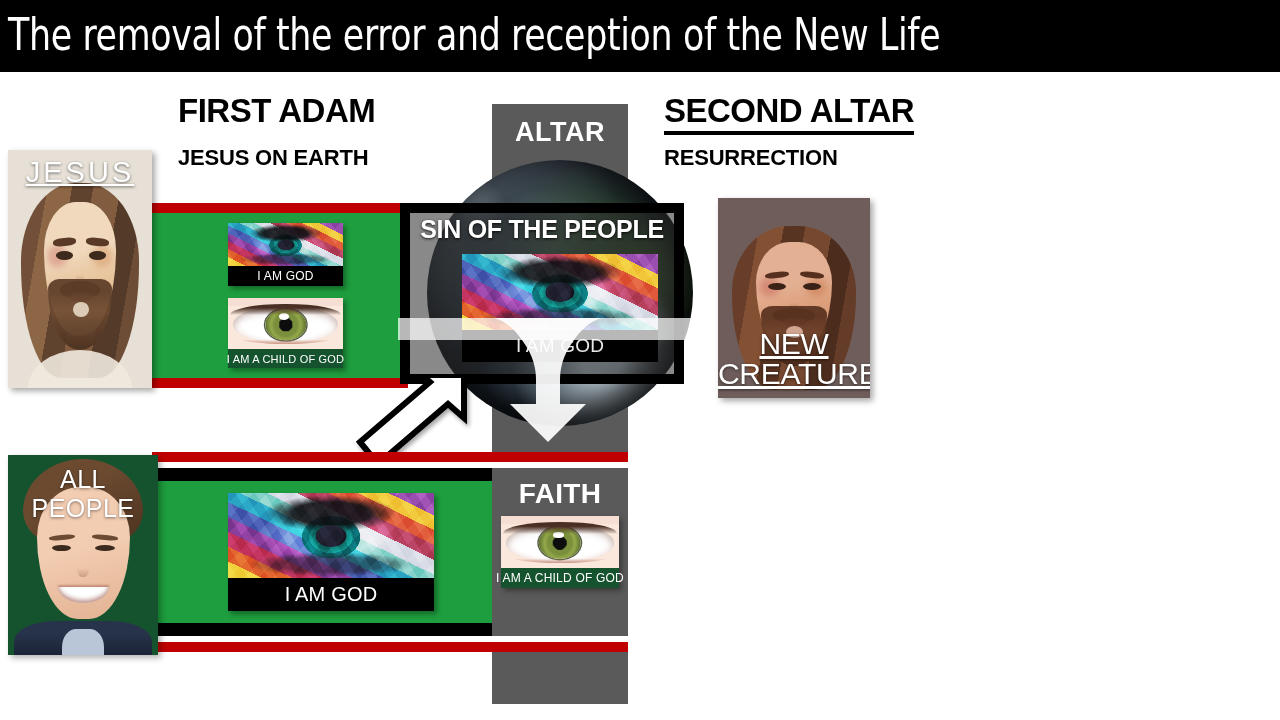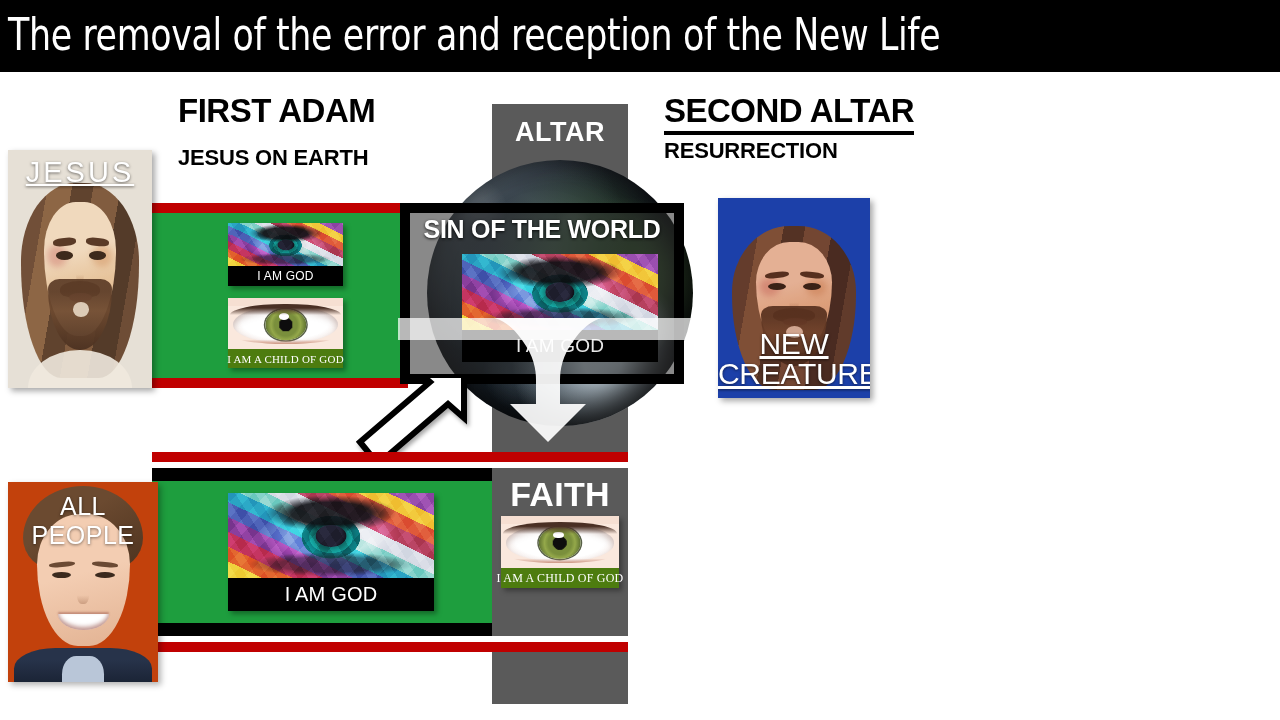--- a/index.html
+++ b/index.html
@@ -27,36 +27,36 @@
   }
 
   
   .hdr { position:absolute; color:#000; font-weight:bold; }
   .hdr-main { font-size:33px; line-height:38px; letter-spacing:-0.5px; }
   .hdr-sub  { font-size:22px; line-height:26px; letter-spacing:-0.2px; }
   #hdr-first-adam { left:178px; top:92px; width:246px; }
   #hdr-life-earth { left:178px; top:145px; width:246px; }
   #hdr-second-adam { left:664px; top:92px; width:310px; }
   #u-second { display:inline-block; border-bottom:4px solid #000; padding-bottom:1px; }
-  #hdr-resurrection { left:664px; top:138px; width:310px; }
+  #hdr-resurrection { left:664px; top:145px; width:310px; }
 
   
   .altar-col {
     position:absolute; left:492px; top:104px; width:136px; height:600px;
     background:#5a5a5a;
   }
   .altar-label {
     position:absolute; left:492px; top:116px; width:136px;
     text-align:center; color:#ffffff; font-weight:bold;
     font-size:27px; line-height:32px; letter-spacing:0.5px;
   }
   .faith-label {
     position:absolute; left:492px; top:476px; width:136px;
     text-align:center; color:#ffffff; font-weight:bold;
-    font-size:34px; line-height:36px; letter-spacing:0.3px;
+    font-size:28px; line-height:36px; letter-spacing:0.3px;
   }
 
   
   .globe {
     position:absolute; left:427px; top:160px; width:266px; height:266px;
     border-radius:50%;
     background:
       radial-gradient(circle at 66% 76%, rgba(210,225,235,.85) 0 7%, rgba(160,180,195,0) 34%),
       radial-gradient(circle at 30% 30%, rgba(120,140,150,.35) 0 18%, rgba(0,0,0,0) 46%),
       radial-gradient(ellipse at 58% 38%, #2d4a2a 0 10%, rgba(30,45,28,0) 42%),
@@ -95,21 +95,21 @@
 
   
   .eye-card { position:absolute; box-shadow:3px 3px 5px rgba(0,0,0,.35); }
   .eye-img { width:100%; height:calc(100% - var(--cap,26px)); display:block; }
   .eye-cap {
     position:absolute; left:0; right:0; bottom:0; height:var(--cap,26px);
     display:flex; align-items:center; justify-content:center;
     color:#ffffff; font-weight:400; letter-spacing:0.2px; white-space:nowrap;
   }
   .cap-black { background:#000000; }
-  .cap-blue  { background:#4d7c0f;font-family:Liberation Serif, serif; }
+  .cap-blue  { background:#14532d; }
 
   
   .eye-psy {
     background:
       radial-gradient(ellipse 26% 46% at 50% 52%, #0a1418 0 17%, #17b4ad 18% 40%, #0d7f85 41% 54%, rgba(0,0,0,0) 55%),
       radial-gradient(ellipse 58% 58% at 50% 50%, rgba(255,255,255,.55) 0 36%, rgba(255,255,255,0) 60%),
       linear-gradient(26deg,  #f0d23c 0 9%, #e2622c 9% 17%, #c2325c 17% 25%, #8b3f9e 25% 33%, #4b5fb5 33% 41%, #2aa5c4 41% 49%, #7fd0c8 49% 56%, #d8dce6 56% 64%, #b7415f 64% 72%, #e05a3a 72% 80%, #f2c73a 80% 88%, #9b4fb0 88% 100%),
       #cfd3de;
     background-blend-mode:normal, overlay, normal, normal;
     position:relative; overflow:hidden;
@@ -165,21 +165,21 @@
   .eye-nat .lid-lower {
     position:absolute; left:8%; bottom:10%; width:84%; height:14%;
     border-radius:0 0 50% 50% / 0 0 100% 100%;
     background:linear-gradient(rgba(205,150,130,0) 0 35%, rgba(196,136,116,.85) 100%);
   }
 
   
   .portrait { position:absolute; box-shadow:3px 3px 6px rgba(0,0,0,.35); overflow:hidden; }
   .face-wc { position:absolute; inset:0; }
   .jesus-bg  { background:#e6e0d6; }
-  .jesus-pink{ background:#1d4ed8; }
+  .jesus-pink{ background:#737373; }
 
   .wc-hair {
     position:absolute; left:9%; top:14%; width:82%; height:82%;
     border-radius:46% 46% 34% 34% / 40% 40% 58% 58%;
     background:
       linear-gradient(100deg, #6d4a32 0 18%, #8a6240 18% 34%, #5b3d28 34% 48%, #7d5739 48% 66%, #4f3522 66% 82%, #6a4830 82% 100%);
     filter:blur(.6px);
     opacity:.96;
   }
   .wc-face {
@@ -213,21 +213,21 @@
     text-shadow:0 1px 3px rgba(0,0,0,.55);
     text-decoration:underline;
   }
   #label-jesus {
     top:8px; font-size:29px; letter-spacing:3px;
     font-variant:small-caps; text-transform:none;
   }
   #label-new-creature { bottom:8px; font-size:30px; letter-spacing:-0.3px; }
 
   
-  .photo-people { position:absolute; left:8px; top:482px; width:150px; height:200px; background:#c2410c; overflow:hidden; box-shadow:3px 3px 6px rgba(0,0,0,.3); }
+  .photo-people { position:absolute; left:8px; top:455px; width:150px; height:200px; background:#14532d; overflow:hidden; box-shadow:3px 3px 6px rgba(0,0,0,.3); }
   .pp-hair { position:absolute; left:10%; top:2%; width:80%; height:42%; border-radius:50% 50% 28% 28% / 62% 62% 38% 38%; background:linear-gradient(150deg,#6b4a30 0 40%,#4e331f 100%); }
   .pp-face { position:absolute; left:19%; top:16%; width:62%; height:66%; border-radius:46% 46% 44% 44% / 38% 38% 62% 62%; background:linear-gradient(165deg,#f3cdb2 0 45%,#e2b292 100%); }
   .pp-browL{ position:absolute; left:27%; top:40%; width:17%; height:2.5%; border-radius:40%; background:#6b4a34; transform:rotate(-5deg);}
   .pp-browR{ position:absolute; left:56%; top:40%; width:17%; height:2.5%; border-radius:40%; background:#6b4a34; transform:rotate(5deg);}
   .pp-eyeL { position:absolute; left:29%; top:45%; width:13%; height:3%; border-radius:50%; background:#3b2a1e;}
   .pp-eyeR { position:absolute; left:58%; top:45%; width:13%; height:3%; border-radius:50%; background:#3b2a1e;}
   .pp-nose { position:absolute; left:46%; top:50%; width:8%; height:11%; border-radius:40%; background:linear-gradient(rgba(0,0,0,0) 0 60%, rgba(160,110,80,.42) 100%);}
   .pp-smile{ position:absolute; left:33%; top:66%; width:34%; height:8%; border-radius:0 0 50% 50% / 0 0 100% 100%; background:#ffffff; box-shadow:inset 0 -3px 4px rgba(150,80,70,.6), 0 -2px 2px rgba(150,80,70,.45);}
   .pp-suit { position:absolute; left:4%; bottom:0; width:92%; height:17%; background:linear-gradient(#27334a 0 35%, #1b2436 100%); border-radius:30% 30% 0 0 / 60% 60% 0 0;}
   .pp-shirt{ position:absolute; left:36%; bottom:0; width:28%; height:13%; background:#b9c6d8; border-radius:34% 34% 0 0 / 70% 70% 0 0;}
@@ -291,21 +291,21 @@
       <div class="lid-lower"></div>
     </div>
     <div class="eye-cap cap-blue" style="font-size:11px;">I AM A CHILD OF GOD</div>
   </div>
 
   <div class="globe"></div>
 
   <div class="sin-frame">
     <div class="inner-dim"></div>
   </div>
-  <div class="sin-label">SIN OF THE WORLD</div>
+  <div class="sin-label">SIN OF THE PEOPLE</div>
 
   <div class="eye-card" style="left:462px; top:254px; width:196px; height:108px; --cap:32px; box-shadow:none;">
     <div class="eye-img eye-psy">
         <div class="psy-pupil"></div>
       </div>
     <div class="eye-cap cap-black" style="font-size:19px; color:#e8e8e8;">I AM GOD</div>
   </div>
 
   <div class="funnel">
     <div class="funnel-band"></div>

